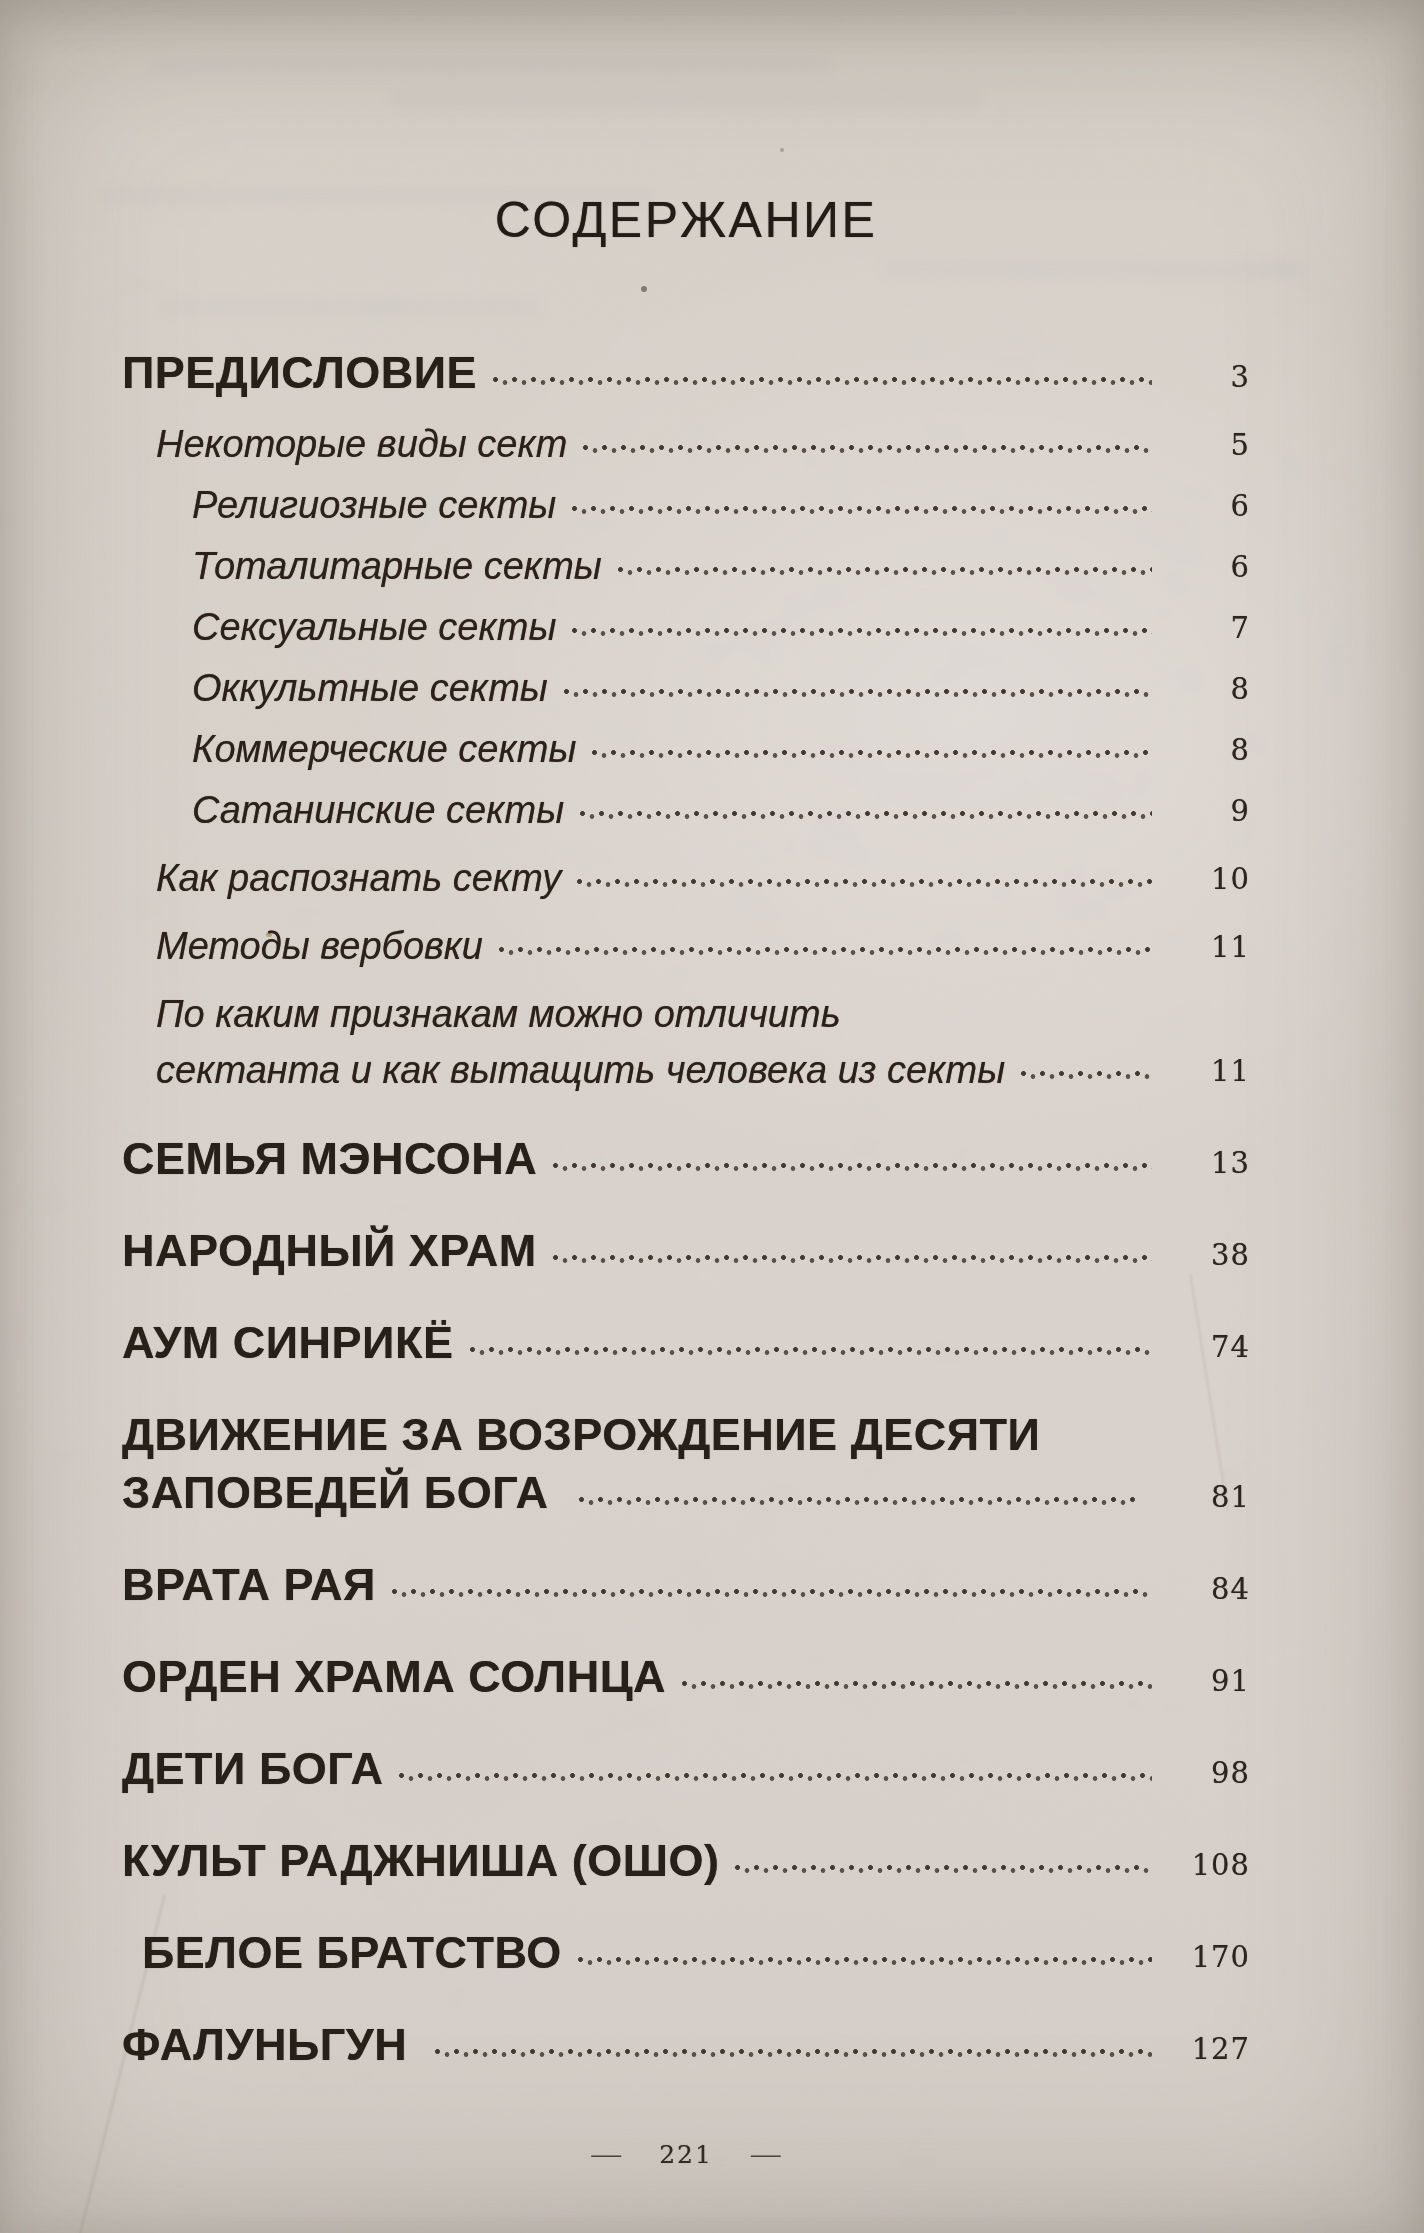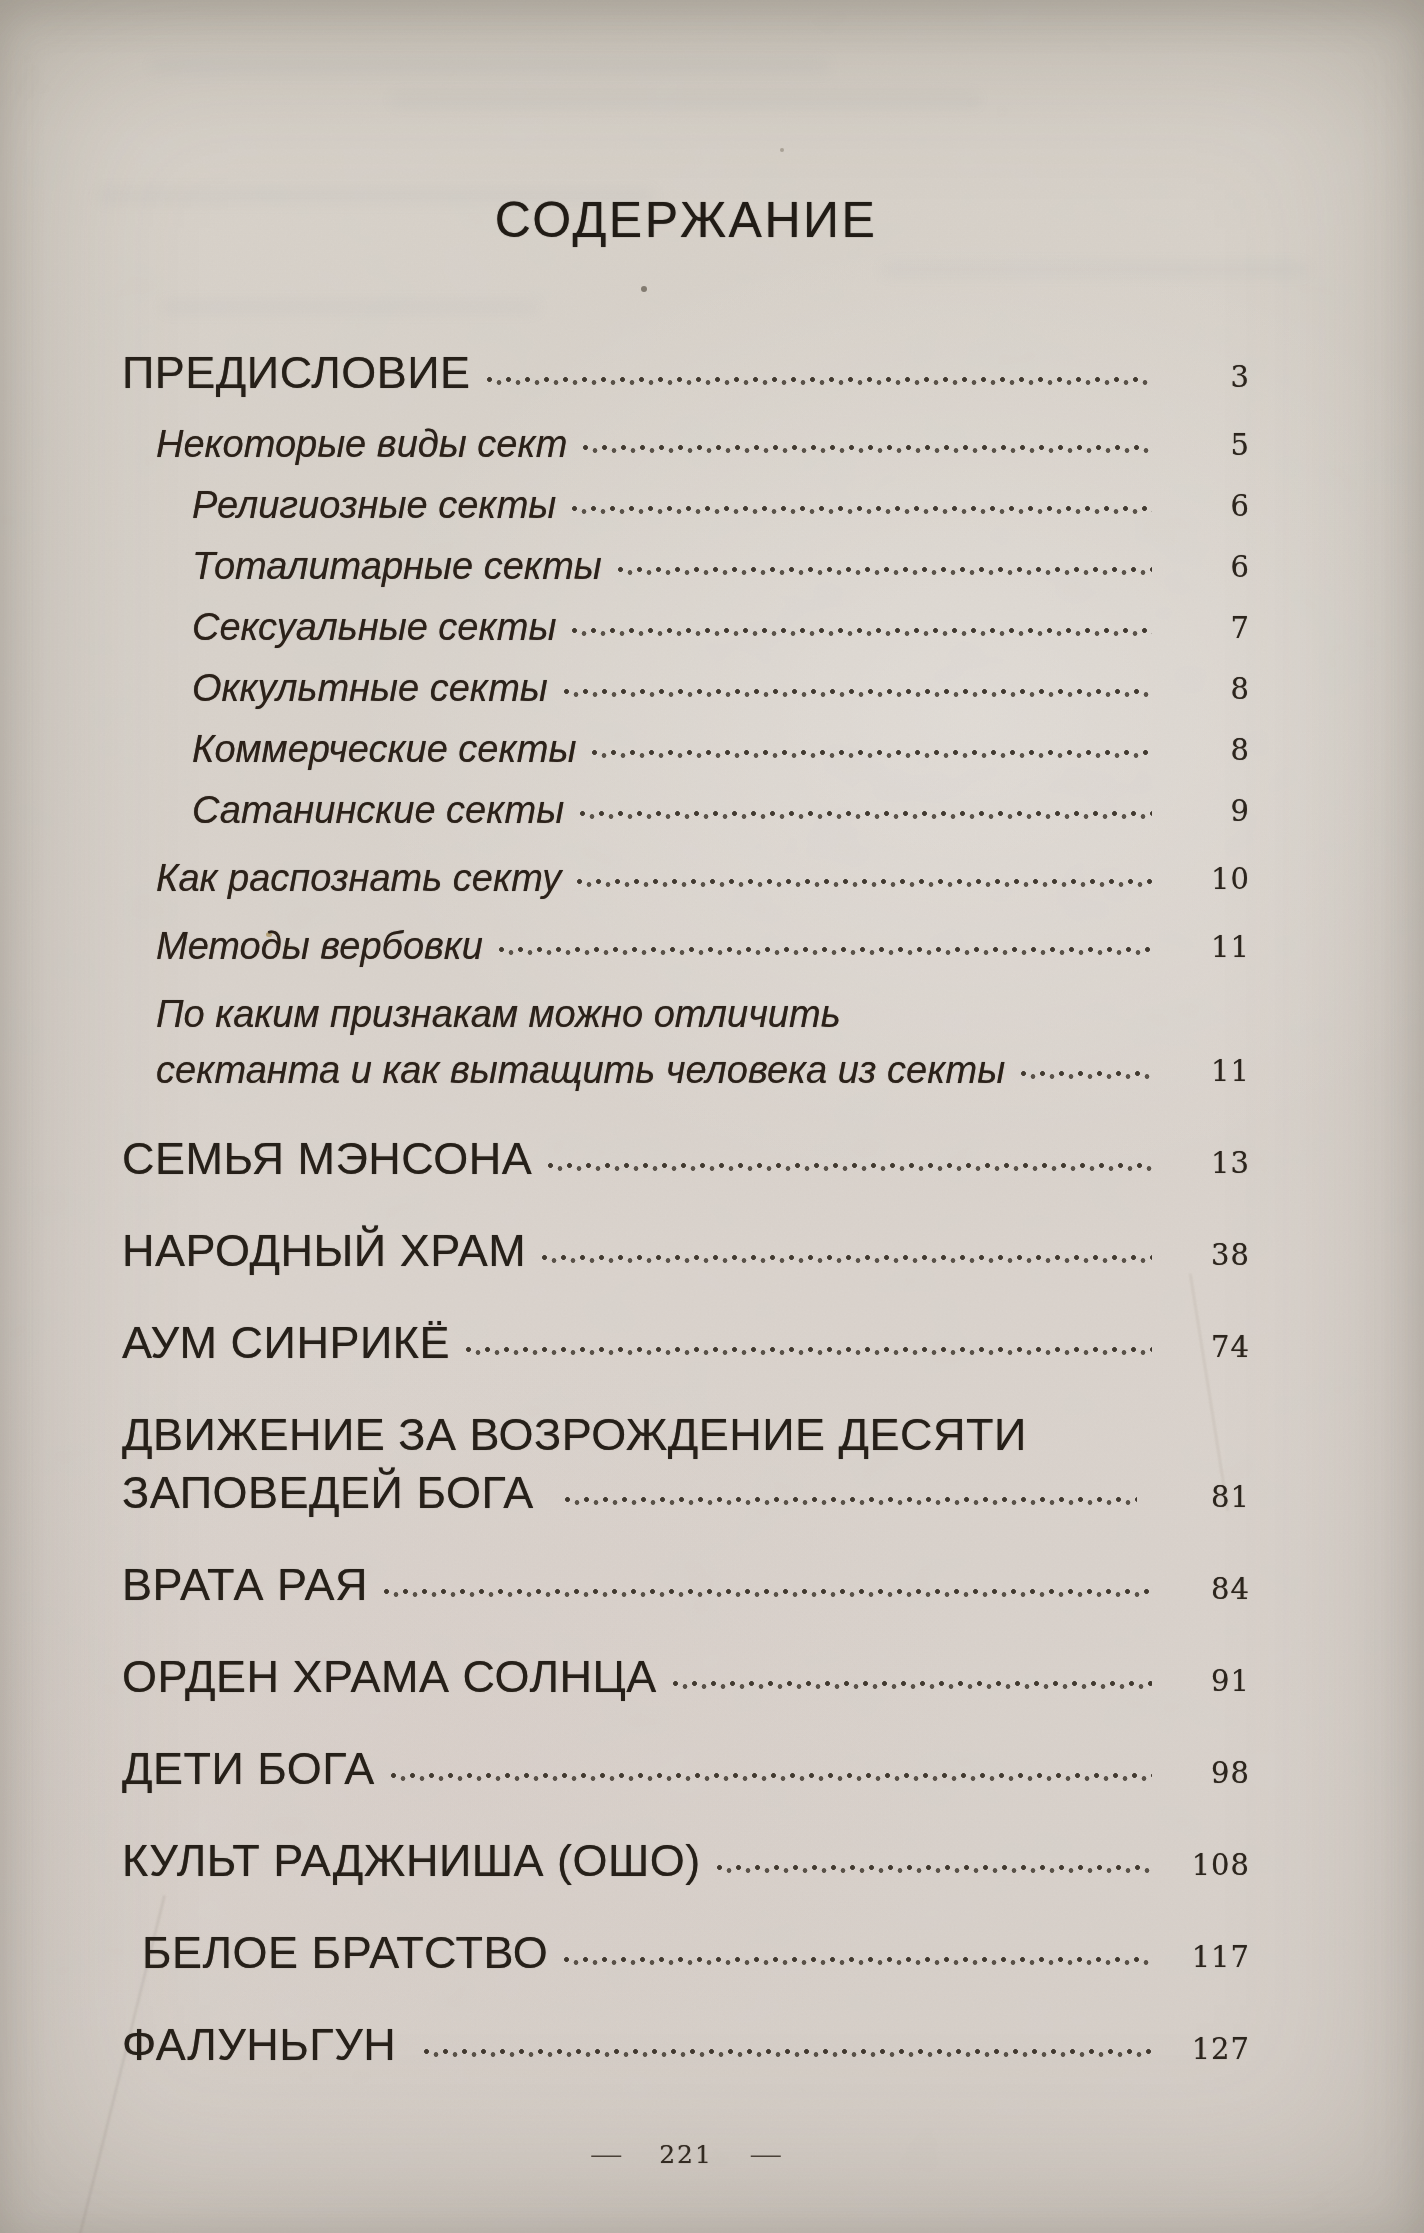--- a/index.html
+++ b/index.html
@@ -65,21 +65,21 @@
     white-space: nowrap;
     text-shadow: 0 0 0.8px rgba(40,33,25,0.65);
   }
 
   .entry.lvl0 { margin-top: 40px; padding-left: 0; }
   .entry.lvl1 { margin-top: 22px; padding-left: 34px; }
   .entry.lvl2 { margin-top: 15px; padding-left: 70px; }
   .entry.first { margin-top: 0; }
   .entry.extra-indent { padding-left: 20px; }
 
-  .entry.lvl0 .lbl { font-size: 45px; line-height: 52px; letter-spacing: 0.5px; color: #262019; }
+  .entry.lvl0 .lbl { font-size: 45px; line-height: 52px; letter-spacing: 0.5px; color: #262019; font-weight: bold; }
   .entry.lvl1 .lbl, .entry.lvl2 .lbl { font-size: 38px; line-height: 46px; color: #2b2119; font-style: italic; }
 
   .entry .line1 { display: block; }
   .entry .cont { margin-top: 10px; }
   .entry.lvl0 .cont { margin-top: 6px; gap: 15px; }
 
   .leader {
     flex: 1 1 auto;
     min-width: 40px;
     height: 15px;
@@ -300,21 +300,21 @@
           <div class="row">
             <span class="lbl">КУЛЬТ РАДЖНИША (ОШО)</span>
             <span class="leader"></span>
             <span class="pg">108</span>
           </div>
         </div>
         <div class="entry lvl0 extra-indent">
           <div class="row">
             <span class="lbl">БЕЛОЕ БРАТСТВО</span>
             <span class="leader"></span>
-            <span class="pg">117</span>
+            <span class="pg">170</span>
           </div>
         </div>
         <div class="entry lvl0 gap-before-leader">
           <div class="row">
             <span class="lbl">ФАЛУНЬГУН</span>
             <span class="leader"></span>
             <span class="pg">127</span>
           </div>
         </div>
       </nav>

